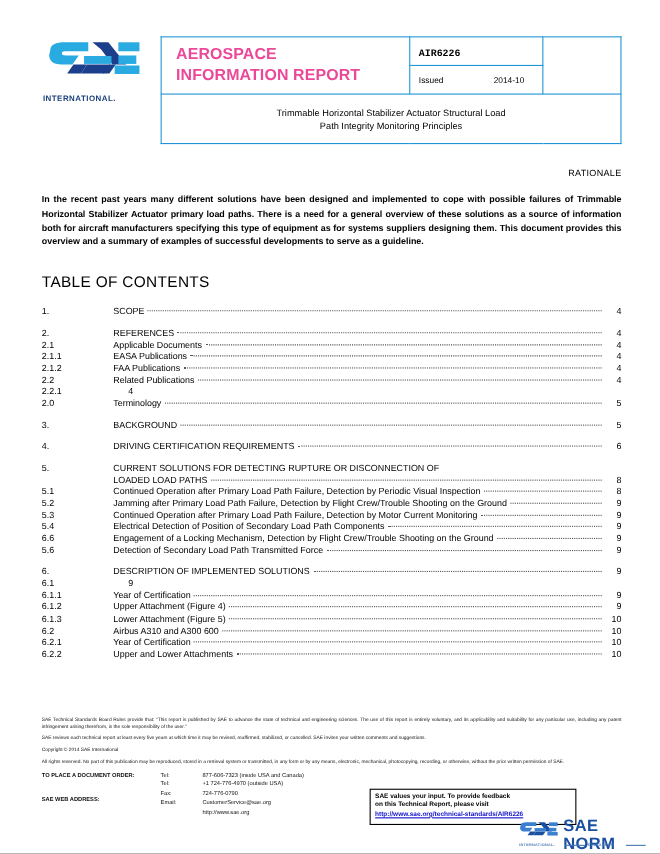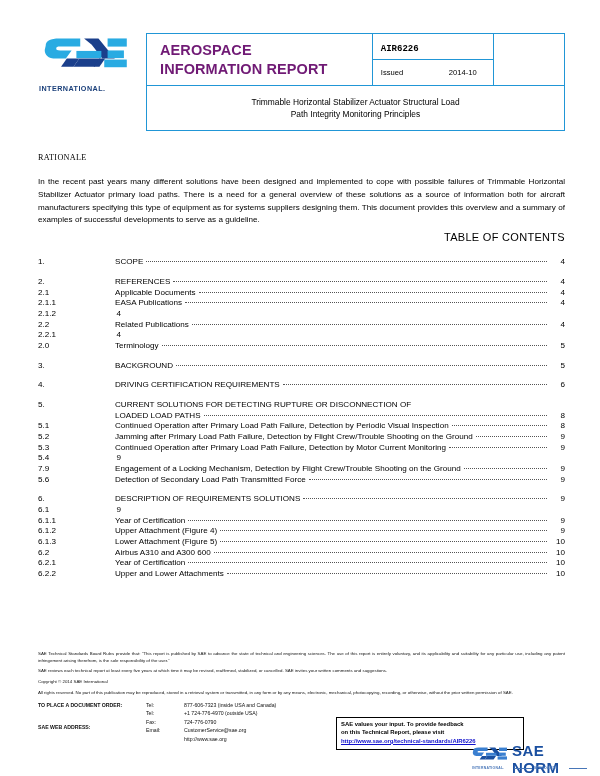--- a/index.html
+++ b/index.html
@@ -58,21 +58,21 @@
     vertical-align: middle;
   }
   .cell-type {
     width: 215px;
     height: 50px;
     padding-left: 13px !important;
   }
   .doc-type-line {
     font-size: 14.5px;
     font-weight: bold;
-    color: #701a75;
+    color: #ec4899;
     line-height: 1.28;
     letter-spacing: 0.1px;
   }
   .cell-num {
     width: 113px;
     height: 25px;
     padding-left: 8px !important;
     font-family: Liberation Mono, monospace;
   }
   .cell-blank {
@@ -96,38 +96,38 @@
     text-align: center;
     padding: 3px 23px !important;
   }
   .title-text {
     font-size: 8.4px;
     line-height: 1.45;
   }
 
   
   .sec-head {
-    text-align: left;
+    text-align: right;
     font-size: 8.2px;
     margin-top: 22px;
     letter-spacing: 0.3px;
-    font-family: Liberation Serif, serif;
   }
   .rationale-body {
     margin-top: 14px;
     font-size: 8.1px;
     line-height: 1.58;
     text-align: justify;
+    font-weight: bold;
   }
 
   
   .toc-head {
-    text-align: right;
-    font-size: 11px;
-    margin-top: 4px;
+    text-align: left;
+    font-size: 14px;
+    margin-top: 21px;
     letter-spacing: 0.3px;
   }
   .toc {
     margin-top: 14px;
     font-size: 8.1px;
   }
   .toc-row {
     display: flex;
     align-items: baseline;
     line-height: 1.05;
@@ -140,21 +140,20 @@
   }
   .toc-mid {
     flex: 1 1 auto;
     display: flex;
     align-items: baseline;
     min-width: 0;
   }
   .toc-label {
     white-space: nowrap;
     padding-right: 3px;
-    margin-left: 12px;
   }
   .toc-dots {
     flex: 1 1 auto;
     border-bottom: 1px dotted #555;
     position: relative;
     top: -2px;
     min-width: 4px;
   }
   .toc-pg {
     flex: 0 0 18px;
@@ -359,20 +358,24 @@
         <div class="toc-row">
           <span class="toc-num">2.1.1</span>
           <span class="toc-mid">
             <span class="toc-label">EASA Publications</span>
             <span class="toc-dots"></span>
           </span>
           <span class="toc-pg">4</span>
         </div>
         <div class="toc-row">
           <span class="toc-num">2.1.2</span>
+          <span class="toc-mid">
+            <span class="toc-label">FAA Publications</span>
+            <span class="toc-dots"></span>
+          </span>
           <span class="toc-pg">4</span>
         </div>
         <div class="toc-row">
           <span class="toc-num">2.2</span>
           <span class="toc-mid">
             <span class="toc-label">Related Publications</span>
             <span class="toc-dots"></span>
           </span>
           <span class="toc-pg">4</span>
         </div>
@@ -439,42 +442,46 @@
         <div class="toc-row">
           <span class="toc-num">5.3</span>
           <span class="toc-mid">
             <span class="toc-label">Continued Operation after Primary Load Path Failure, Detection by Motor Current Monitoring</span>
             <span class="toc-dots"></span>
           </span>
           <span class="toc-pg">9</span>
         </div>
         <div class="toc-row">
           <span class="toc-num">5.4</span>
-          <span class="toc-pg">9</span>
-        </div>
-        <div class="toc-row">
-          <span class="toc-num">7.9</span>
+          <span class="toc-mid">
+            <span class="toc-label">Electrical Detection of Position of Secondary Load Path Components</span>
+            <span class="toc-dots"></span>
+          </span>
+          <span class="toc-pg">9</span>
+        </div>
+        <div class="toc-row">
+          <span class="toc-num">6.6</span>
           <span class="toc-mid">
             <span class="toc-label">Engagement of a Locking Mechanism, Detection by Flight Crew/Trouble Shooting on the Ground</span>
             <span class="toc-dots"></span>
           </span>
           <span class="toc-pg">9</span>
         </div>
         <div class="toc-row">
           <span class="toc-num">5.6</span>
           <span class="toc-mid">
             <span class="toc-label">Detection of Secondary Load Path Transmitted Force</span>
             <span class="toc-dots"></span>
           </span>
           <span class="toc-pg">9</span>
         </div>
         <div class="toc-row gap">
           <span class="toc-num">6.</span>
           <span class="toc-mid">
-            <span class="toc-label">DESCRIPTION OF REQUIREMENTS SOLUTIONS</span>
+            <span class="toc-label">DESCRIPTION OF IMPLEMENTED SOLUTIONS</span>
             <span class="toc-dots"></span>
           </span>
           <span class="toc-pg">9</span>
         </div>
         <div class="toc-row">
           <span class="toc-num">6.1</span>
           <span class="toc-pg">9</span>
         </div>
         <div class="toc-row">
           <span class="toc-num">6.1.1</span>

